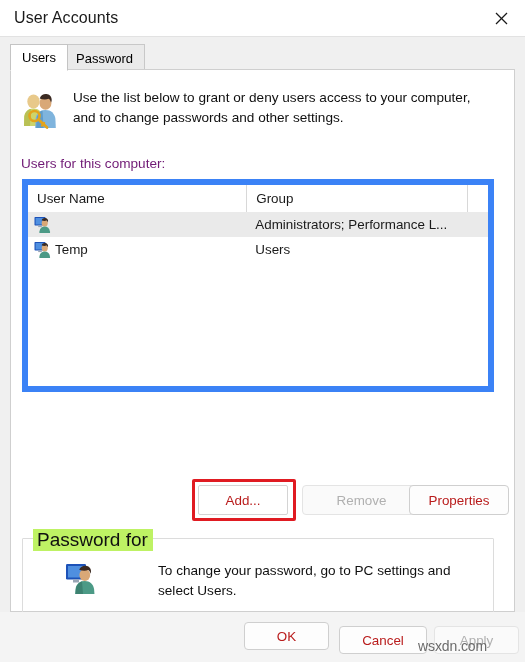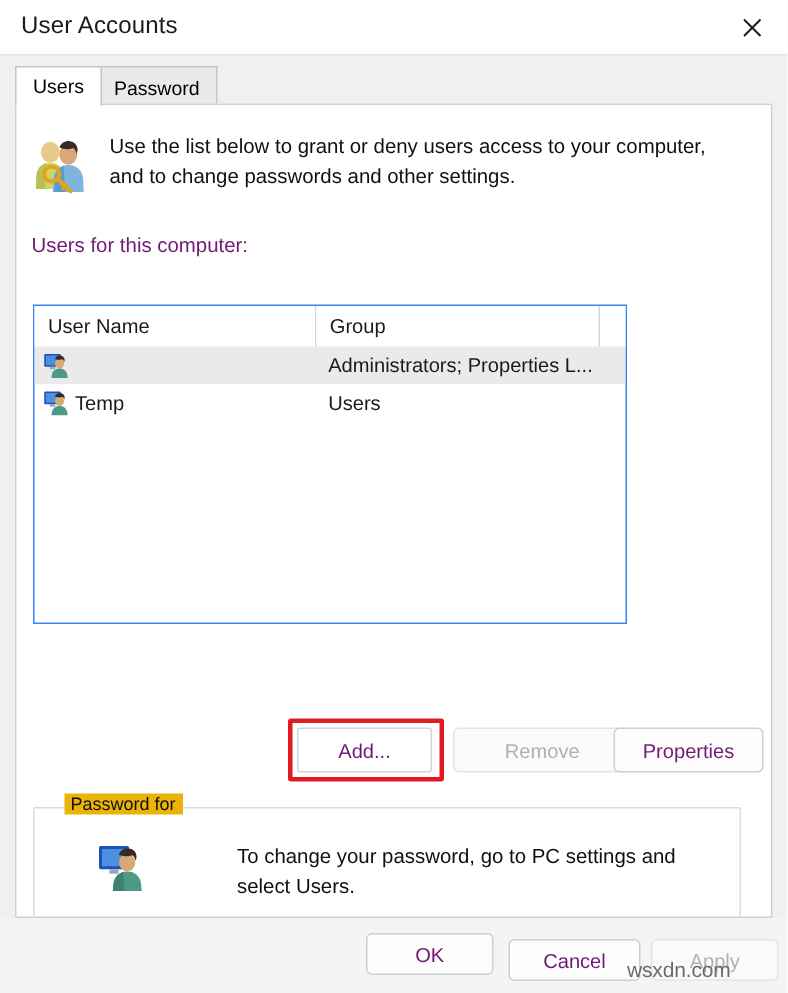--- a/index.html
+++ b/index.html
@@ -107,25 +107,24 @@
     position: absolute;
     left: 10px; top: 86px;
     font-size: 13.6px;
     color: #701a75;
   }
 
   
   .listview {
     position: absolute;
     left: 11px; top: 109px;
-    width: 396px; height: 213px;
-    border: 1px solid #3b82f6;
+    width: 472px; height: 213px;
+    border: 6px solid #3b82f6;
     background: #ffffff;
     overflow: hidden;
-    margin-top: 24px;
   }
   .lv-header {
     display: flex;
     height: 27px;
     background: #ffffff;
     border-bottom: 1px solid #d8d8d8;
   }
   .lv-th {
     font-size: 13.4px;
     color: #1a1a1a;
@@ -157,21 +156,21 @@
   }
   .lv-cell.col-user  { width: 224px; padding-left: 6px; }
   .lv-cell.col-group { width: 248px; padding-left: 9px; }
   .user-sm-icon { width: 17px; height: 17px; flex: 0 0 17px; margin-right: 4px; }
   .user-name-txt { font-size: 13.4px; }
 
   
   .btn {
     font-family: "Liberation Sans", sans-serif;
     font-size: 13.4px;
-    color: #701a75;
+    color: #b91c1c;
     background: #fdfdfd;
     border: 1px solid #cfcfcf;
     border-radius: 4px;
     display: flex;
     align-items: center;
     justify-content: center;
     cursor: default;
     user-select: none;
   }
   .btn.disabled { color: #b0b0b0; background: #fafafa; border-color: #e4e4e4; }
@@ -206,24 +205,24 @@
   
   .groupbox {
     position: absolute;
     left: 11px; top: 468px;
     width: 472px; height: 131px;
     border: 1px solid #dcdcdc;
     border-radius: 1px;
   }
   .groupbox-label {
     position: absolute;
-    left: 20px; top: -10px;
-    background: #eab308;
+    left: 10px; top: -10px;
+    background: #bef264;
     padding: 0 5px 0 4px;
-    font-size: 12px;
+    font-size: 19px;
     color: #101010;
     white-space: nowrap;
   }
   .pw-row {
     position: absolute;
     left: 42px; top: 22px;
     display: flex;
     align-items: flex-start;
     width: 410px;
     gap: 47px;
@@ -322,21 +321,21 @@
           <svg class="user-sm-icon" viewBox="0 0 17 17">
             <rect x="0.5" y="1" width="11" height="8.5" rx="0.7" fill="#1d52b8"></rect>
             <rect x="1.6" y="2" width="8.8" height="6.5" fill="#4f8fe0"></rect>
             <rect x="4.2" y="9.5" width="3.6" height="1.6" fill="#9aa6b5"></rect>
             <ellipse cx="10.7" cy="7.3" rx="3" ry="3.3" fill="#d9a877"></ellipse>
             <path d="M7.6 4.3c.6-1.8 2.3-2.5 3.7-2.3 1.6.2 2.8 1.3 2.8 3 0 .6-.2 1.2-.4 1.5-.1-1-.5-1.8-1.3-2-1.1.6-3.2.5-4.8-.2z" fill="#3b2a22"></path>
             <path d="M10.7 10.6c-2.8 0-4.8 1.8-5.2 4.6l-.2 1.8h10.8l-.2-1.8c-.4-2.8-2.4-4.6-5.2-4.6z" fill="#4c9a86"></path>
           </svg>
           <span class="user-name-txt"></span>
         </div>
-        <div class="lv-cell col-group">Administrators; Properties L...</div>
+        <div class="lv-cell col-group">Administrators; Performance L...</div>
       </div>
 
       <div class="lv-row">
         <div class="lv-cell col-user">
           <svg class="user-sm-icon" viewBox="0 0 17 17">
             <rect x="0.5" y="1" width="11" height="8.5" rx="0.7" fill="#1d52b8"></rect>
             <rect x="1.6" y="2" width="8.8" height="6.5" fill="#4f8fe0"></rect>
             <rect x="4.2" y="9.5" width="3.6" height="1.6" fill="#9aa6b5"></rect>
             <ellipse cx="10.7" cy="7.3" rx="3" ry="3.3" fill="#d9a877"></ellipse>
             <path d="M7.6 4.3c.6-1.8 2.3-2.5 3.7-2.3 1.6.2 2.8 1.3 2.8 3 0 .6-.2 1.2-.4 1.5-.1-1-.5-1.8-1.3-2-1.1.6-3.2.5-4.8-.2z" fill="#3b2a22"></path>

